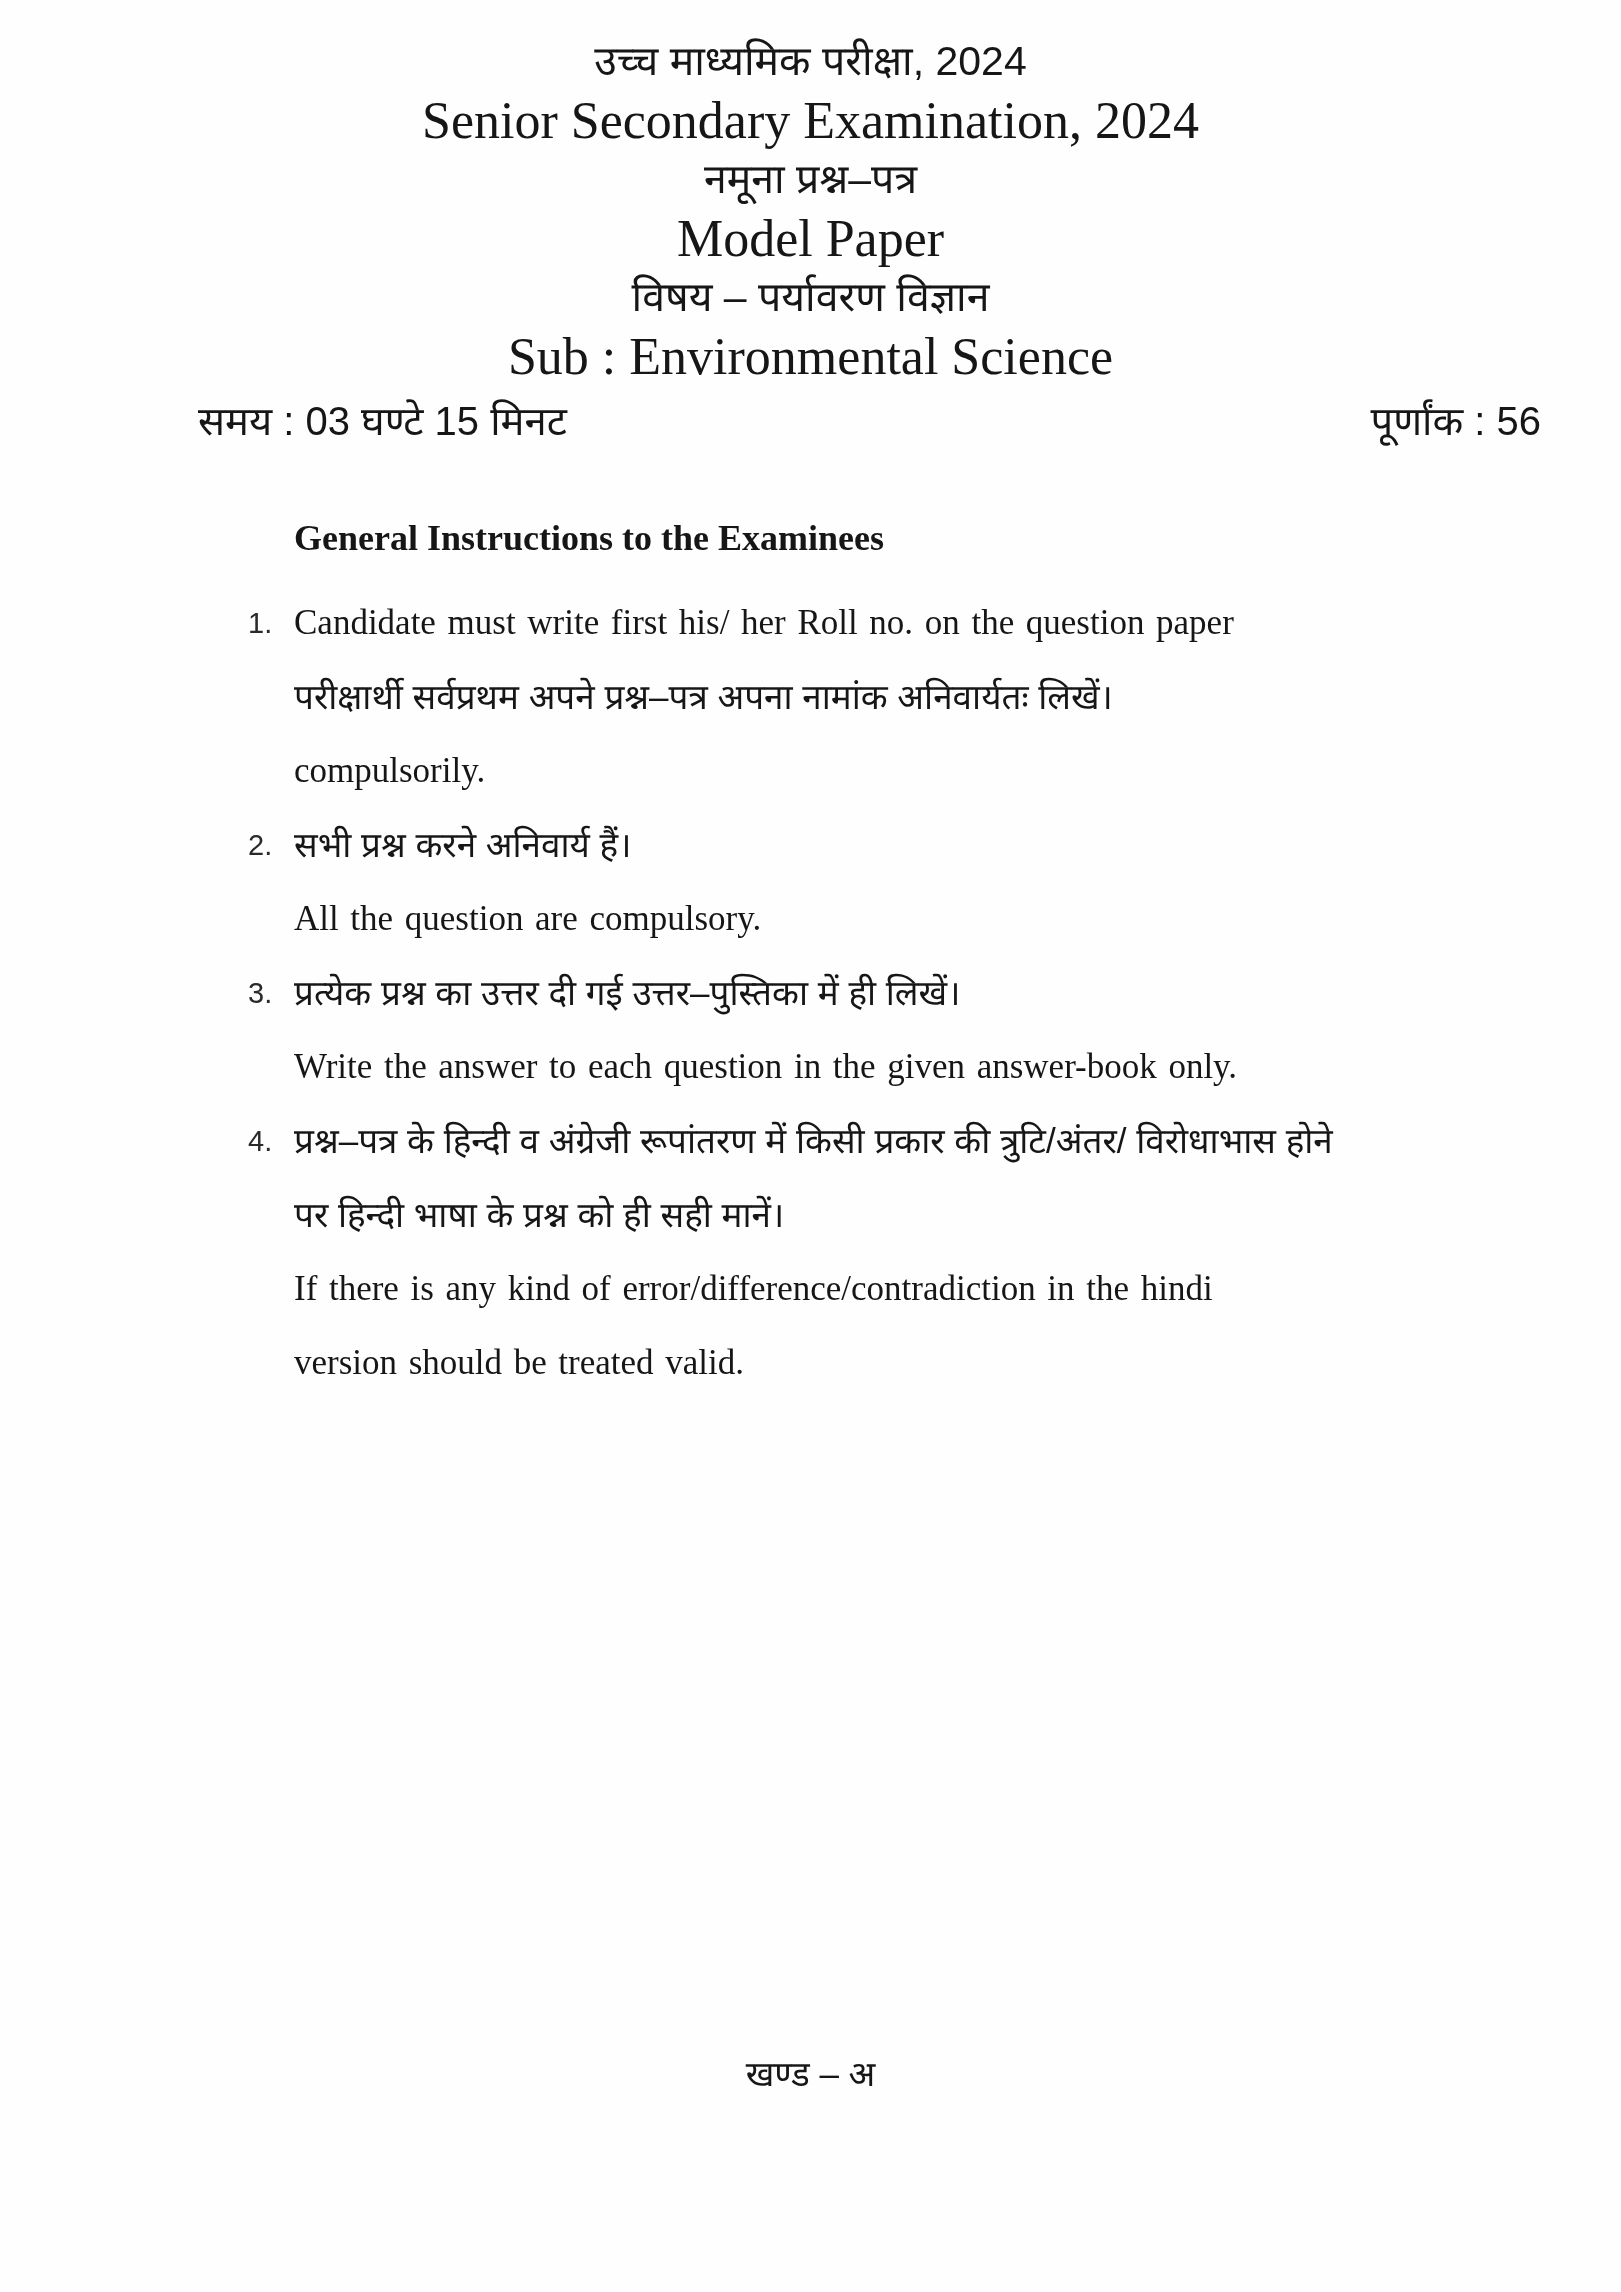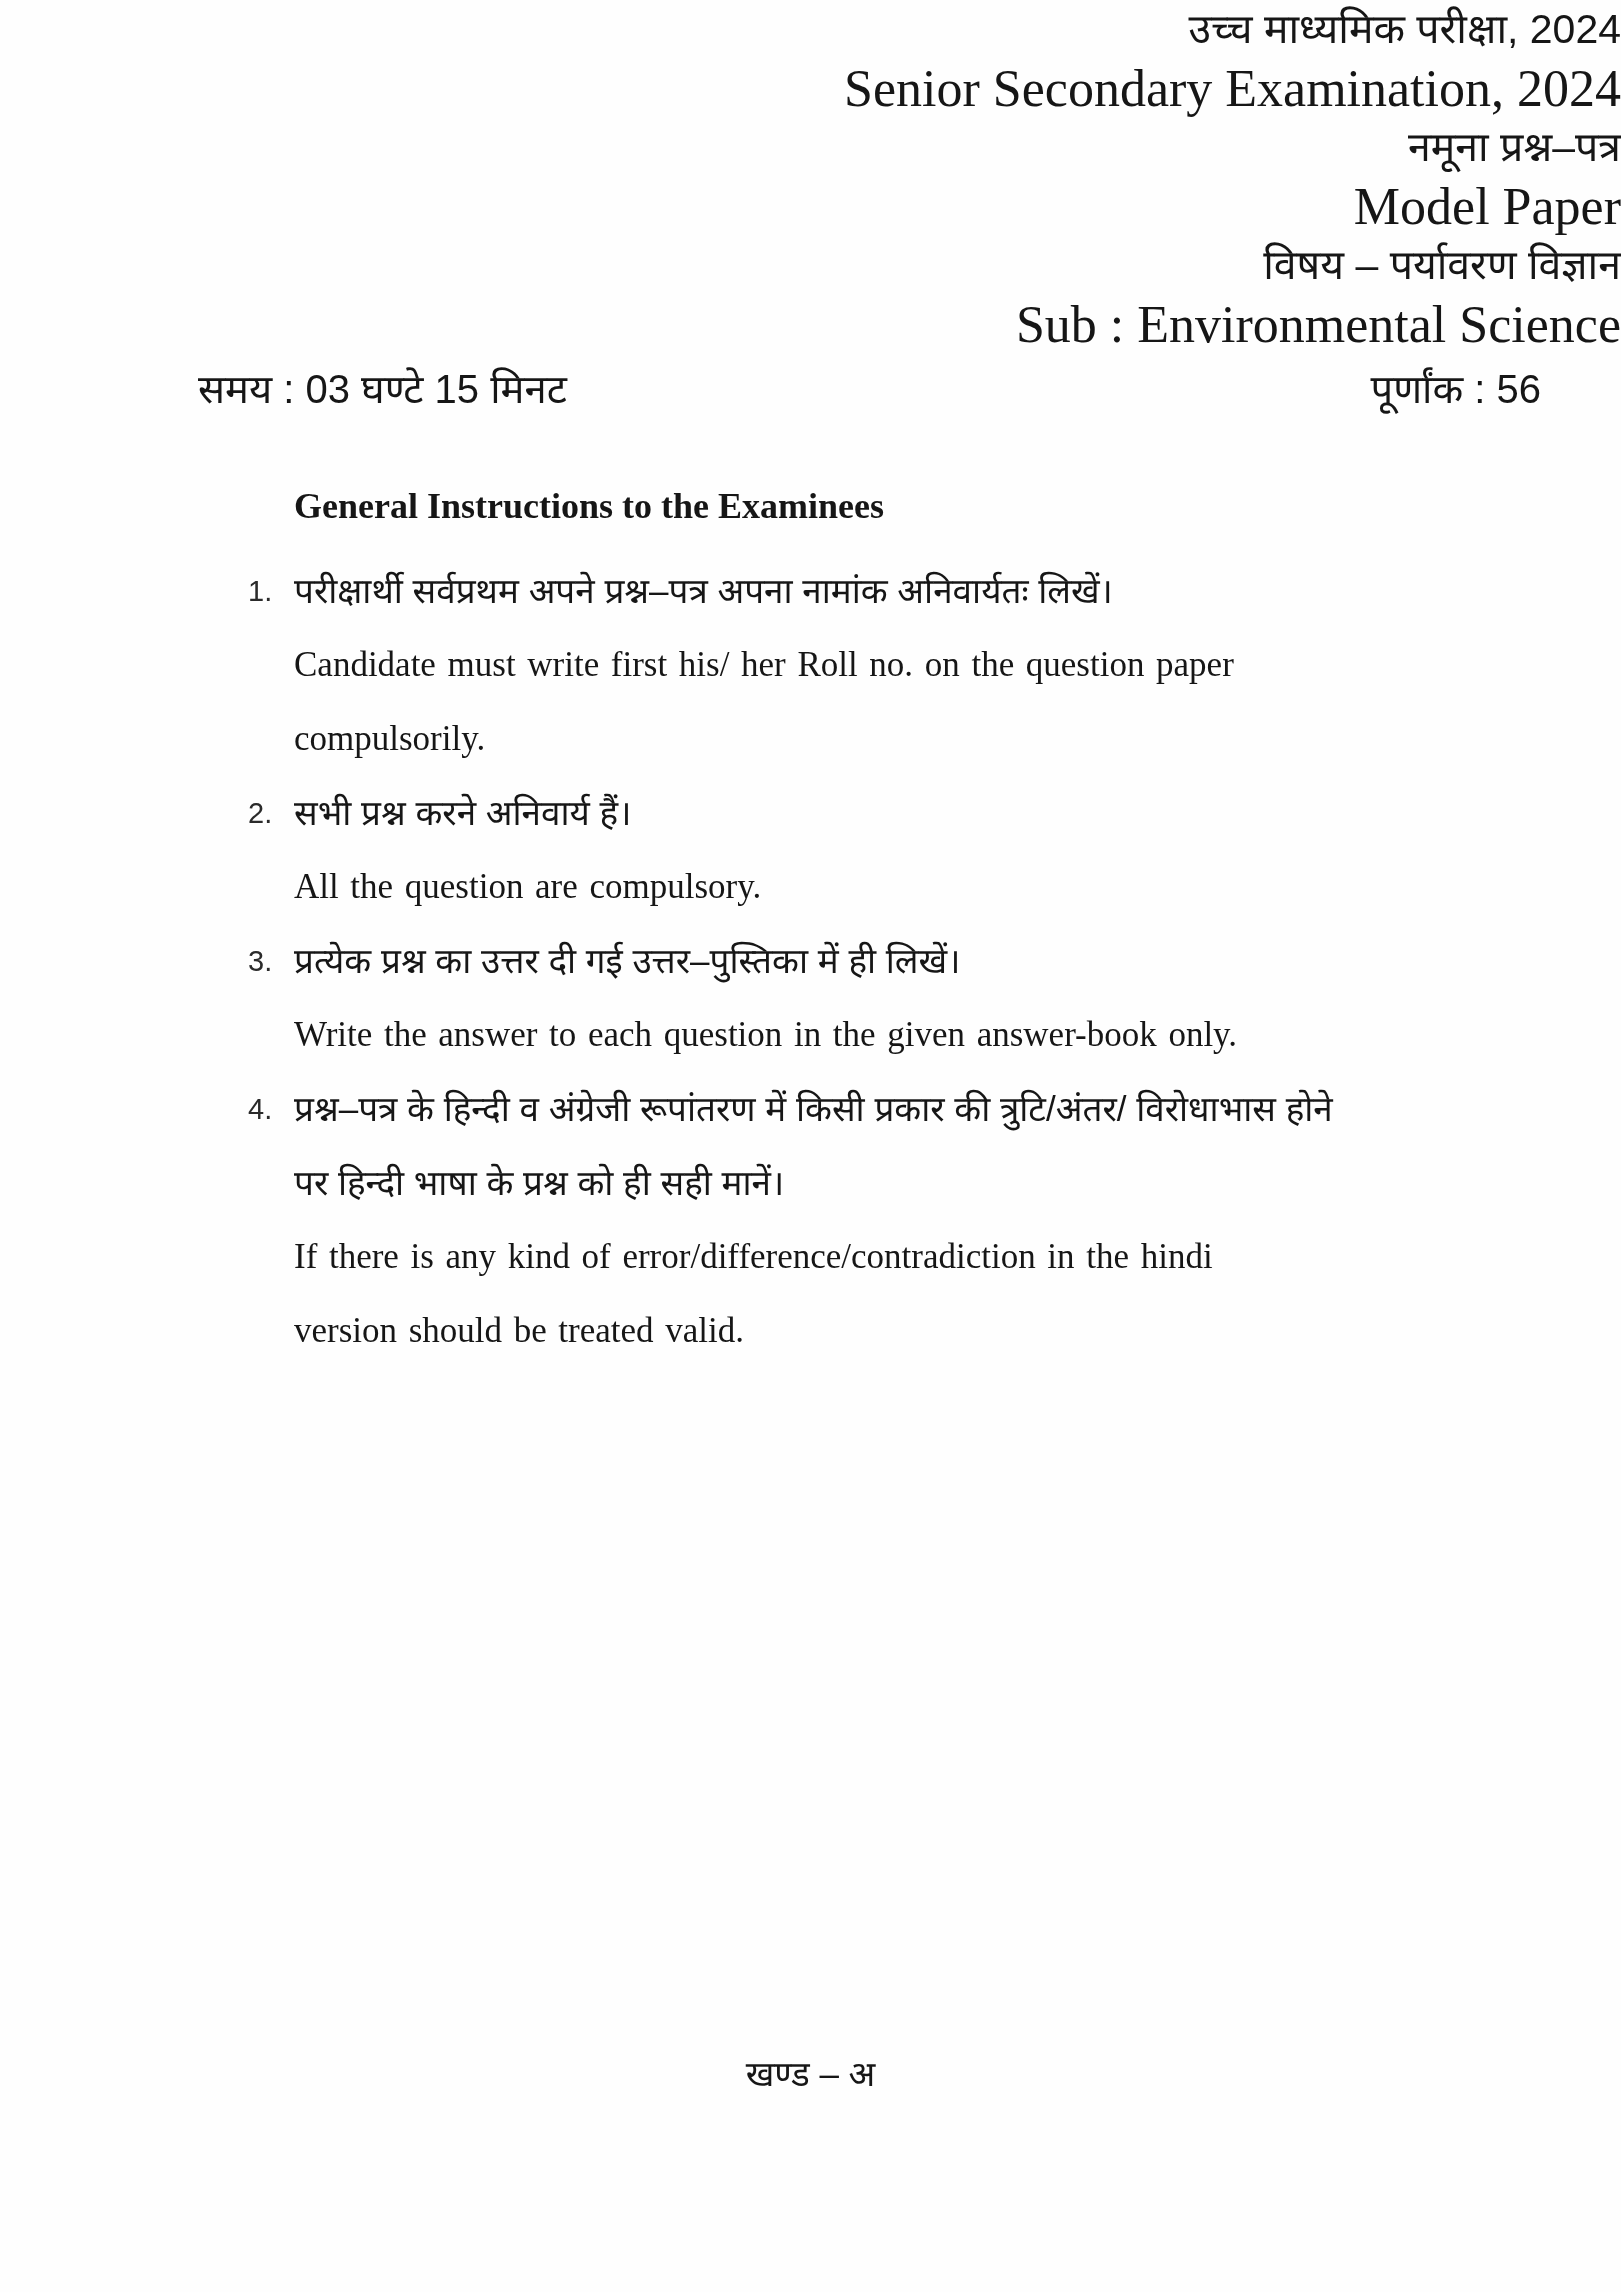--- a/index.html
+++ b/index.html
@@ -4,21 +4,21 @@
 <style>
   html, body { margin: 0; padding: 0; background: #ffffff; }
   .page {
     position: relative;
     width: 1621px;
     height: 2293px;
     background: #fefefe;
     color: #161616;
     overflow: hidden;
   }
-  .header { text-align: right; }
+  .header { text-align: center; margin-top: 32px; }
   .header .hi {
     font-family: "Liberation Sans", sans-serif;
     font-size: 41px;
     line-height: 59px;
   }
   .header .en {
     font-family: "Liberation Serif", serif;
     font-size: 52px;
     line-height: 59px;
     font-weight: 500;
@@ -91,22 +91,22 @@
     <span>समय : 03 घण्टे 15 मिनट</span>
     <span>पूर्णांक : 56</span>
   </div>
 
   <div class="instructions">
     <div class="inst-heading">General Instructions to the Examinees</div>
 
     <div class="item">
       <div class="num">1.</div>
       <div class="body">
+        <div class="line en">Candidate must write first his/ her Roll no. on the question paper</div>
         <div class="line hi">परीक्षार्थी सर्वप्रथम अपने प्रश्न–पत्र अपना नामांक अनिवार्यतः लिखें।</div>
-        <div class="line en">Candidate must write first his/ her Roll no. on the question paper</div>
         <div class="line en">compulsorily.</div>
       </div>
     </div>
 
     <div class="item">
       <div class="num">2.</div>
       <div class="body">
         <div class="line hi">सभी प्रश्न करने अनिवार्य हैं।</div>
         <div class="line en">All the question are compulsory.</div>
       </div>

